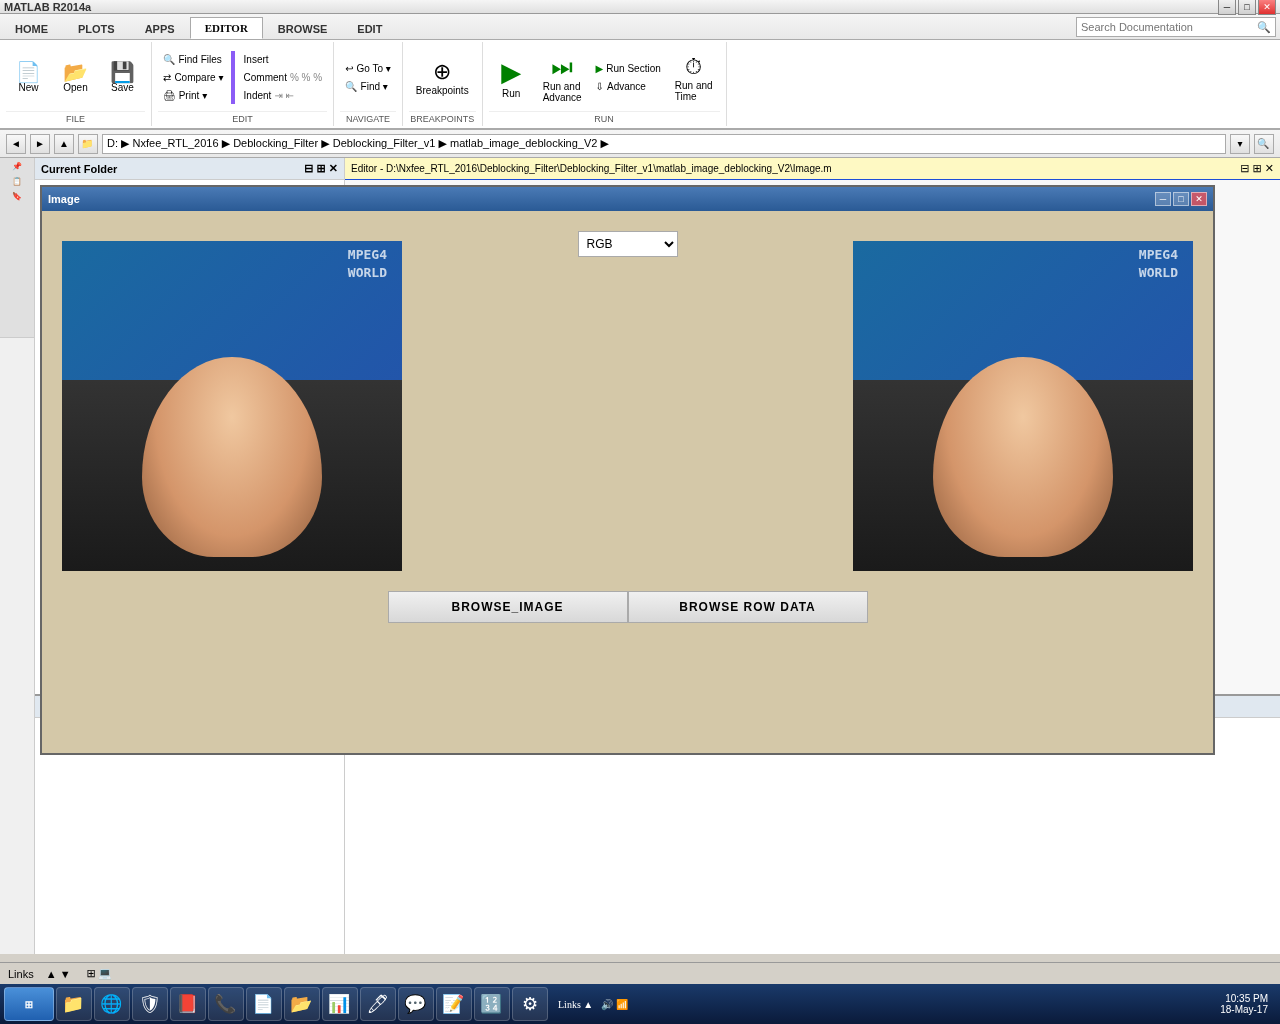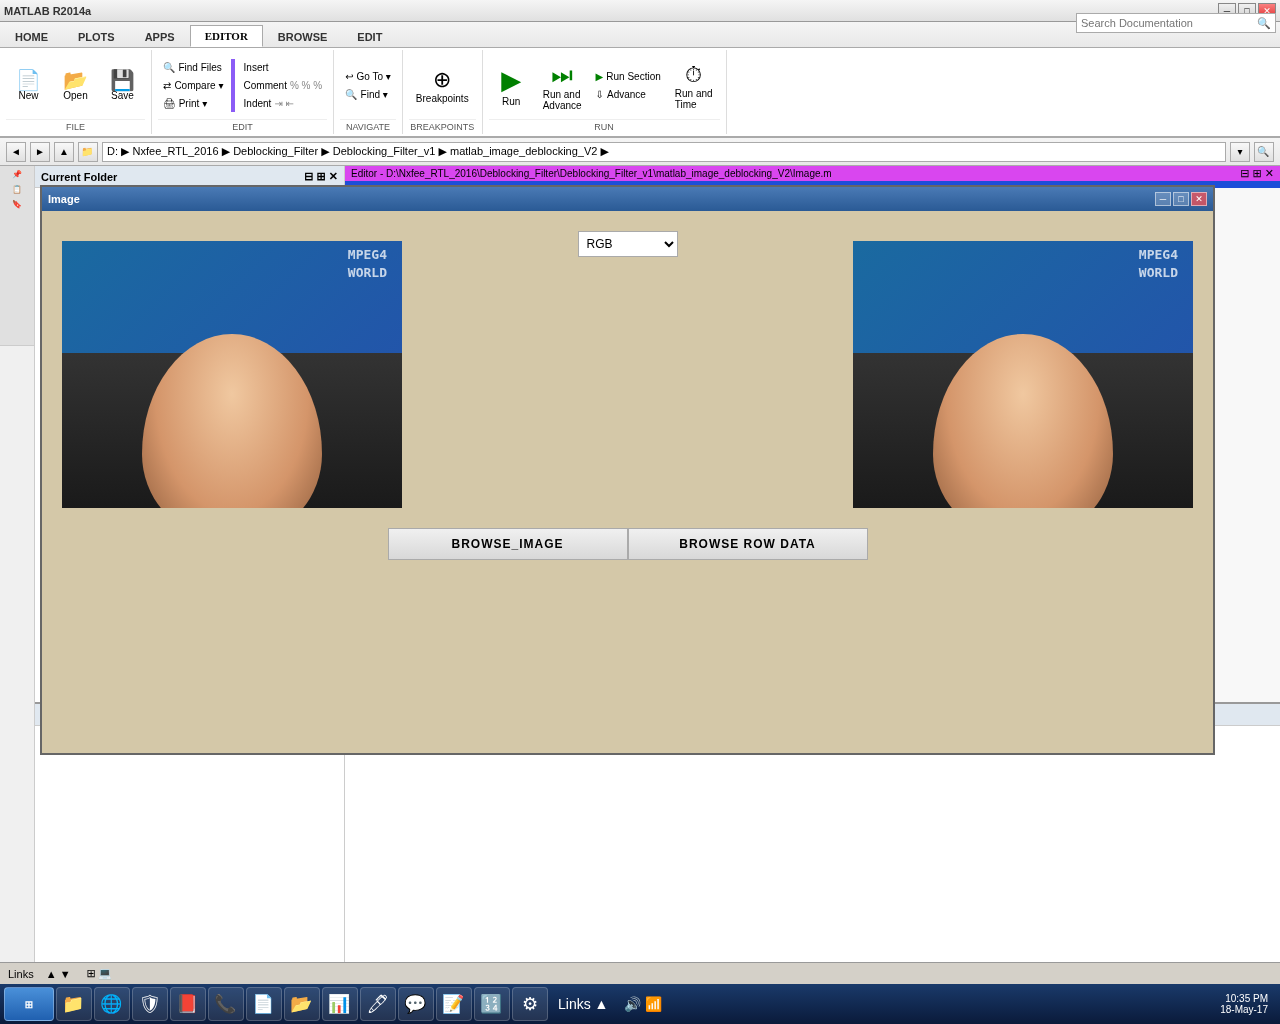--- a/index.html
+++ b/index.html
@@ -1,21 +1,21 @@
 <!DOCTYPE html>
 <html><head>
   <meta charset="utf-8">
   <style>
     * { margin: 0; padding: 0; box-sizing: border-box; }
     body { font-family: 'Segoe UI', Arial, sans-serif; font-size: 11px; background: #d4d0c8; width: 1280px; height: 1024px; overflow: hidden; }
 
     
     #titlebar {
       background: linear-gradient(to bottom, #f5f5f5, #e0e0e0);
-      height: 22px;
+      height: 14px;
       display: flex;
       align-items: center;
       justify-content: space-between;
       border-bottom: 1px solid #999;
       padding: 0 4px;
     }
     #titlebar .title { font-size: 11px; font-weight: bold; color: #333; }
     #titlebar .win-controls { display: flex; gap: 2px; }
     #titlebar .win-btn {
       width: 18px; height: 16px; border: 1px solid #888;
@@ -164,23 +164,23 @@
       font-weight: bold;
     }
 
     #right-panel {
       flex: 1;
       background: #f8f8f8;
       display: flex;
       flex-direction: column;
     }
     #editor-tab {
-      background: #d946ef;
+      background: #fef9c3;
       height: 22px;
-      border-bottom: 7px solid #1d4ed8;
+      border-bottom: 1px solid #1d4ed8;
       font-size: 11px;
       display: flex; align-items: center; padding: 0 6px; justify-content: space-between;
     }
 
     
     #figure-window {
       position: absolute;
       top: 185px;
       left: 40px;
       width: 1175px;
@@ -224,21 +224,21 @@
       border: 2px solid #333;
       padding: 6px 20px;
       font-size: 22px;
       font-weight: bold;
       text-align: center;
       min-width: 120px;
     }
 
     .image-container {
       width: 340px;
-      height: 267px;
+      height: 330px;
       background: #fef9c3;
       overflow: hidden;
       margin-top: 10px;
     }
 
     .center-controls {
       display: flex;
       justify-content: center;
       align-items: center;
       flex: 1;
@@ -325,22 +325,22 @@
       border: 1px solid rgba(255,255,255,0.3);
     }
     .taskbar-clock {
       margin-left: auto;
       color: white;
       font-size: 11px;
       text-align: right;
       padding-right: 8px;
     }
     .taskbar-systray {
-      display: flex; align-items: center; gap: 16px;
-      color: white; font-size: 14px; padding: 0 8px;
+      display: flex; align-items: center; gap: 8px;
+      color: white; font-size: 10px; padding: 0 8px; font-family: Liberation Serif, serif;
     }
   </style>
 </head>
 <body>
 
 <div id="titlebar">
   <span class="title">MATLAB R2014a</span>
   <div class="win-controls">
     <div class="win-btn">─</div>
     <div class="win-btn">□</div>
@@ -349,21 +349,21 @@
 </div>
 
 <div id="ribbon-tabs">
   <div class="ribbon-tab">HOME</div>
   <div class="ribbon-tab">PLOTS</div>
   <div class="ribbon-tab">APPS</div>
   <div class="ribbon-tab active">EDITOR</div>
   <div class="ribbon-tab">BROWSE</div>
   <div class="ribbon-tab">EDIT</div>
 
-  <div style="margin-left:auto; display:flex; align-items:flex-end; padding-bottom:14px; padding-right:4px;">
+  <div style="margin-left:auto; display:flex; align-items:flex-end; padding-bottom:2px; padding-right:4px;">
     <div class="search-box">
       <input class="search-input" type="text" placeholder="Search Documentation" style="">
       <span>🔍</span>
     </div>
   </div>
 </div>
 
 <div id="ribbon">
 
   <div class="ribbon-group">

